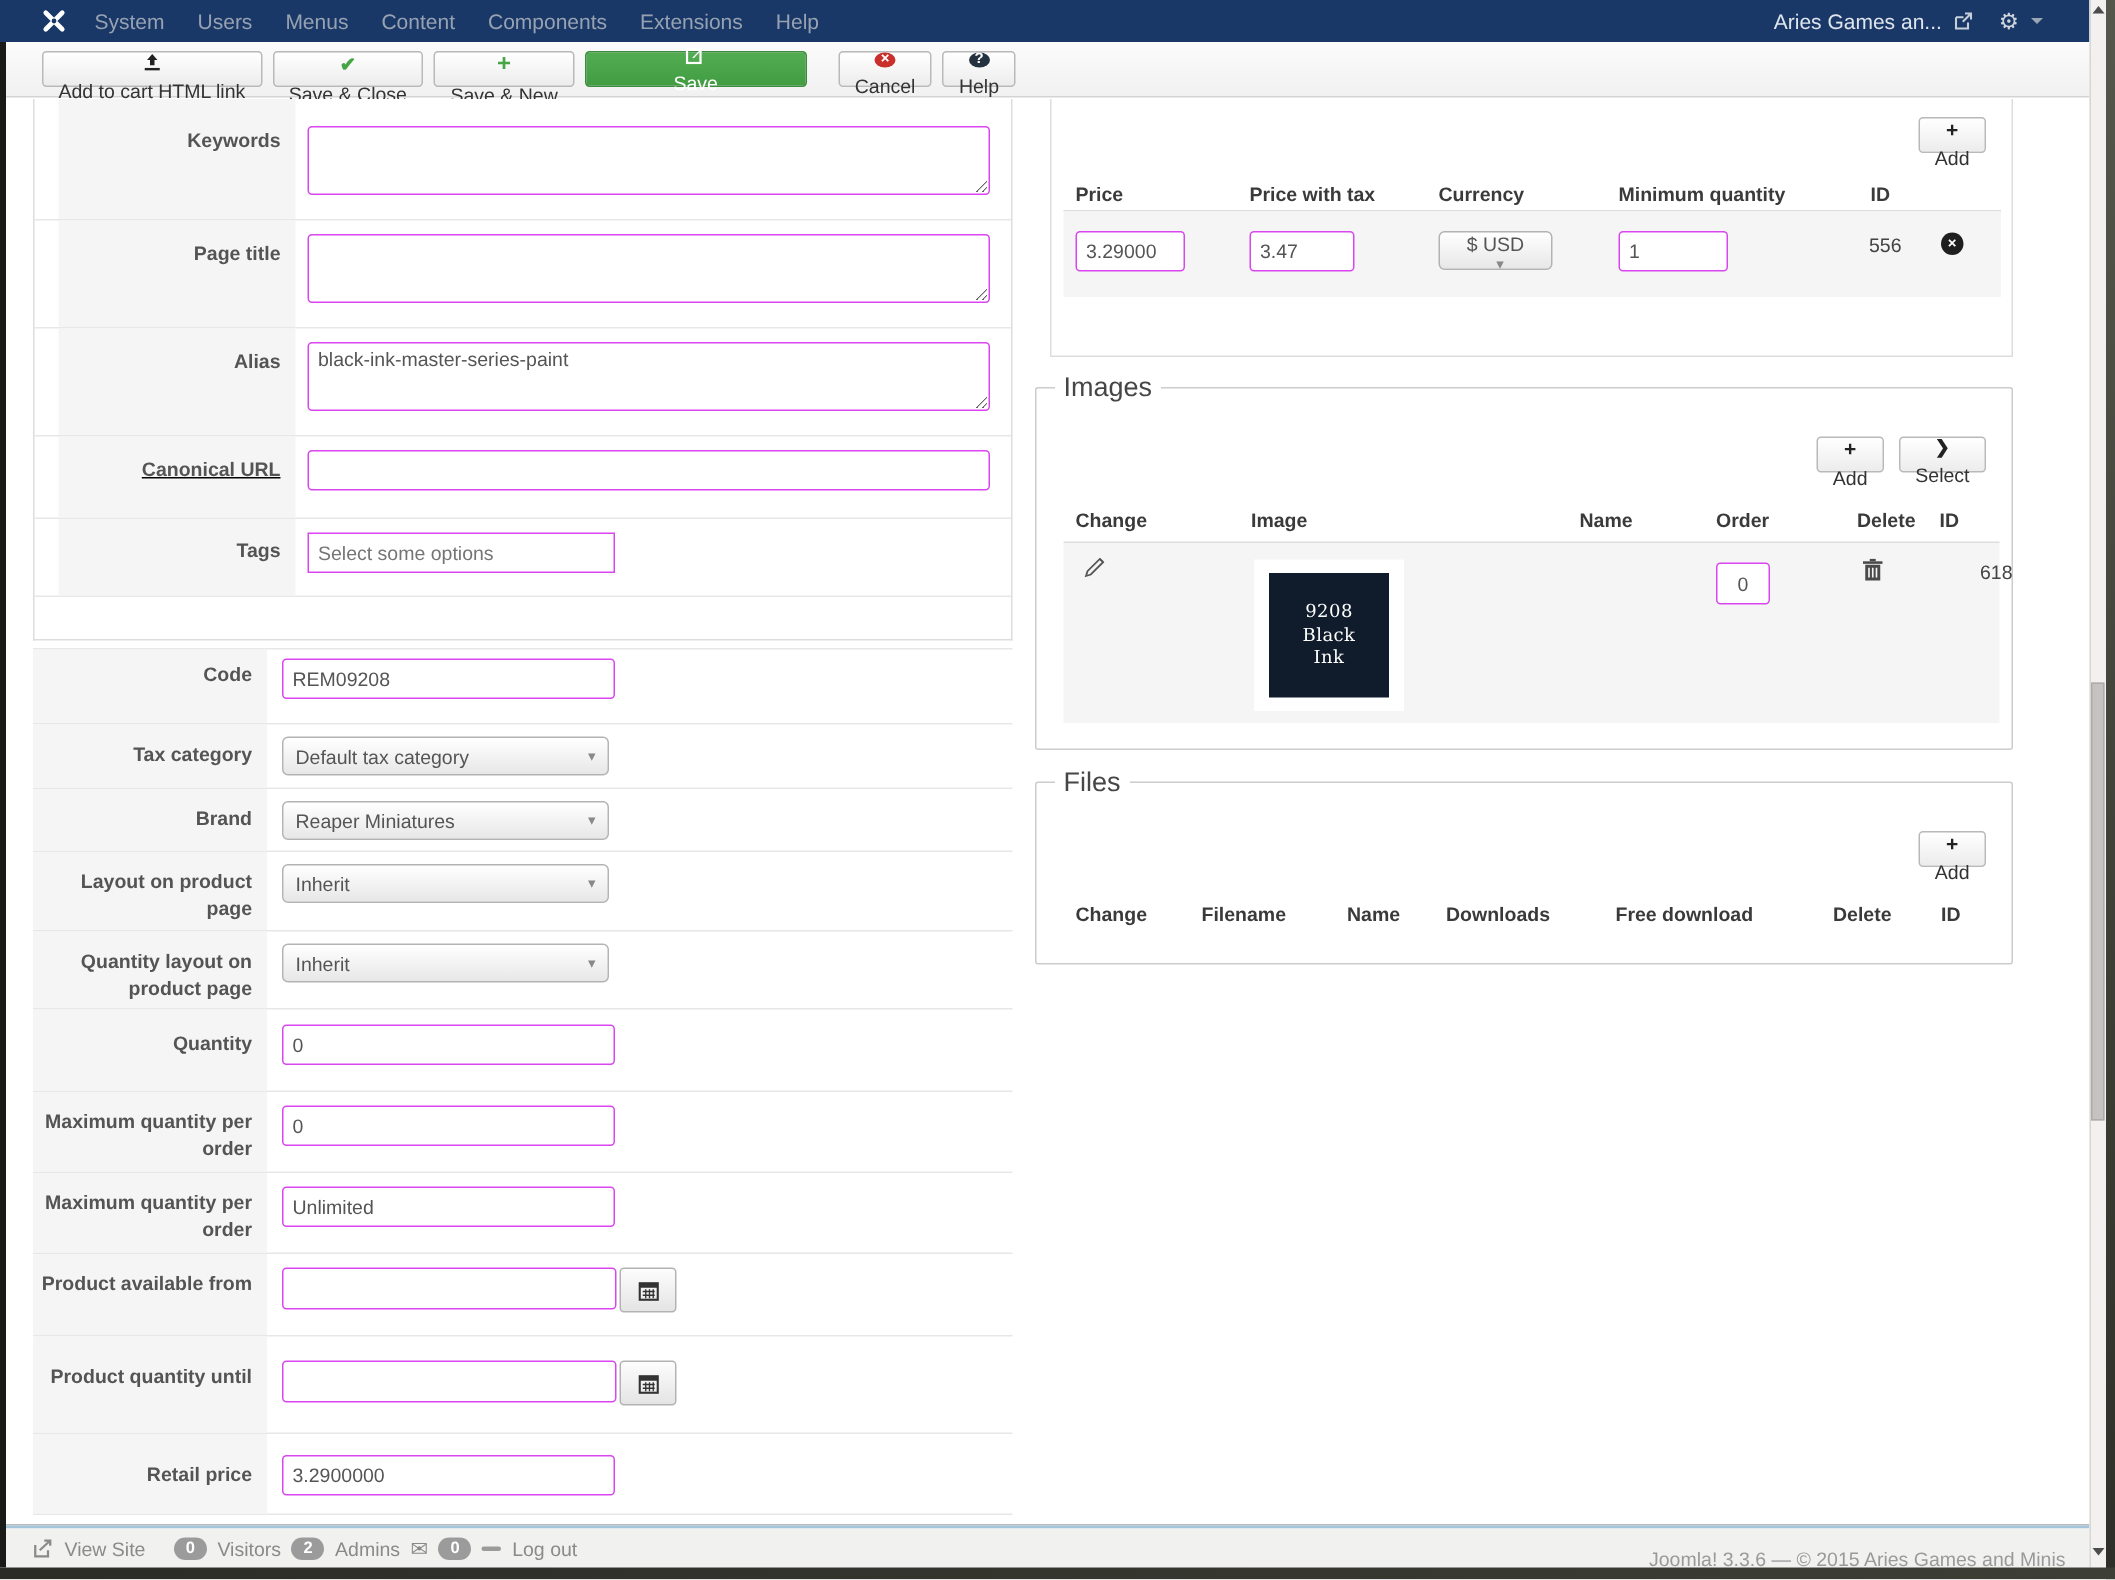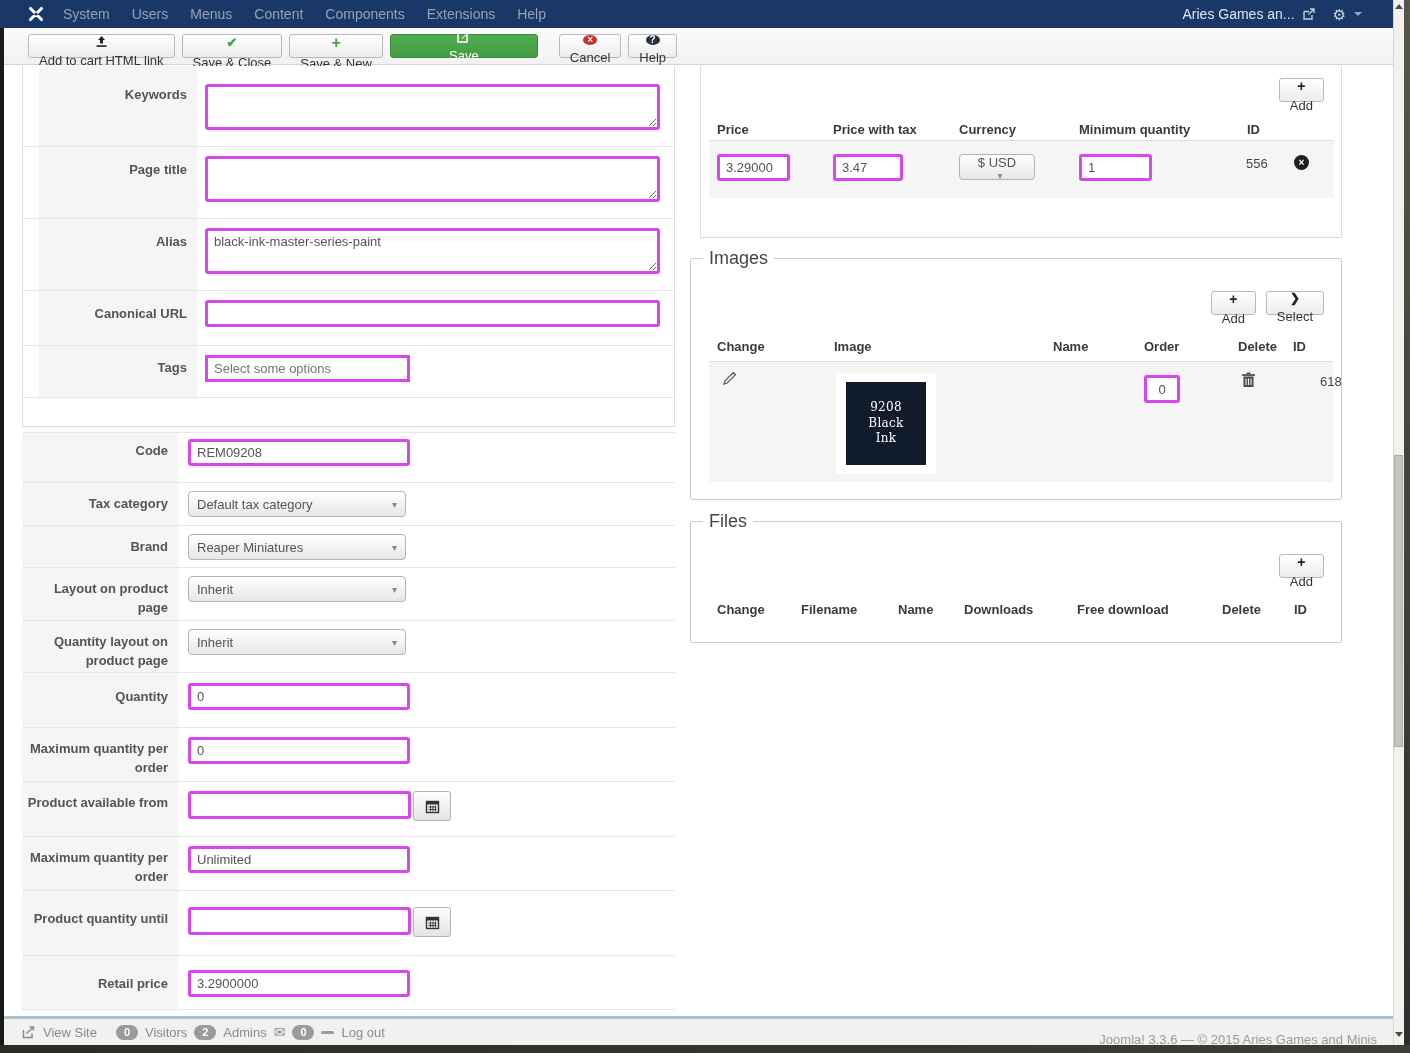--- a/index.html
+++ b/index.html
@@ -34,21 +34,21 @@
   .btn-green{background:linear-gradient(#52ac52,#429c42);border-color:#3c8b3c;color:#fff;width:148px;justify-content:center;}
   .ic-check{color:#46a546;font-weight:bold;font-size:13px;}
   .ic-plus-green{color:#46a546;font-weight:900;font-size:16px;line-height:1;}
   .ic-plus-dark{color:#222;font-weight:900;font-size:14px;line-height:1;}
   .ic-chev{color:#222;font-weight:900;font-size:12px;line-height:1;}
   .circle-ic{display:inline-flex;align-items:center;justify-content:center;width:14px;height:14px;border-radius:50%;color:#fff;font-size:10px;font-weight:bold;line-height:1;}
   .red{background:#c9302c;} .dark{background:#24313f;}
   .mlgap{margin-left:14px;}
 
   
-  .txt{border:3px solid #d946ef;border-radius:3px;font-family:"Liberation Sans",sans-serif;font-size:13px;color:#555;padding:3px 6px;box-sizing:border-box;background:#fff;}
+  .txt{border:1px solid #d946ef;border-radius:3px;font-family:"Liberation Sans",sans-serif;font-size:13px;color:#555;padding:3px 6px;box-sizing:border-box;background:#fff;}
   textarea.txt{resize:both;}
   .sel{display:inline-flex;align-items:center;justify-content:space-between;height:26px;padding:0 8px;box-sizing:border-box;
        background:linear-gradient(#ffffff,#e7e7e7);border:1px solid #b3b3b3;border-radius:4px;font-size:13px;color:#555;cursor:pointer;}
   .sel .caret{color:#888;font-size:10px;margin-left:6px;}
   .lbl{font-size:13px;font-weight:bold;color:#545454;line-height:1.35;}
   .thead{font-size:13px;font-weight:bold;color:#3a3a3a;position:absolute;white-space:nowrap;}
 
   
   .seo-panel{position:absolute;left:22px;top:66px;width:653px;height:361px;border:1px solid #ddd;border-top:none;box-sizing:border-box;background:#fff;}
   .frow{display:flex;border-bottom:1px solid #e7e7e7;box-sizing:border-box;}
@@ -169,21 +169,21 @@
       <div class="ccell" style="padding-top:18px;"><textarea class="txt" style="width: 455px; height: 46px;"></textarea></div>
     </div>
     <div class="frow" style="height:72px;">
       <div class="lcell"><span class="lbl">Page title</span></div>
       <div class="ccell"><textarea class="txt" style="width: 455px; height: 46px;"></textarea></div>
     </div>
     <div class="frow" style="height:72px;">
       <div class="lcell"><span class="lbl">Alias</span></div>
       <div class="ccell"><textarea class="txt" style="width: 455px; height: 46px;">black-ink-master-series-paint</textarea></div>
     </div>
-    <div class="frow" style="height:55px;">
+    <div class="frow" style="height:55px;text-decoration:underline;">
       <div class="lcell"><span class="lbl">Canonical URL</span></div>
       <div class="ccell"><input class="txt" style="width: 455px; height: 27px;" value=""></div>
     </div>
     <div class="frow" style="height:52px;">
       <div class="lcell" style="padding-top:12px;"><span class="lbl">Tags</span></div>
       <div class="ccell"><input class="txt" style="width: 205px; height: 27px; border-radius: 0px;" placeholder="Select some options"></div>
     </div>
   </div>
 
   <div class="prod-form">
@@ -219,39 +219,39 @@
             <span class="caret">▾</span>
           </div></div>
     </div>
     <div class="frow" style="height:55px;">
       <div class="lcell" style="padding-top:14px;"><span class="lbl">Quantity</span></div>
       <div class="ccell" style="padding-top:10px;"><input class="txt" style="width: 222px; height: 27px;" value="0"></div>
     </div>
     <div class="frow" style="height:54px;">
       <div class="lcell"><span class="lbl">Maximum quantity per order</span></div>
       <div class="ccell" style="padding-top:9px;"><input class="txt" style="width: 222px; height: 27px;" value="0"></div>
+    </div>
+    <div class="frow" style="height:54px;">
+      <div class="lcell"><span class="lbl">Maximum quantity per order</span></div>
+      <div class="ccell" style="padding-top:9px;"><input class="txt" style="width: 222px; height: 27px;" value="Unlimited"></div>
     </div>
     <div class="frow" style="height:55px;">
       <div class="lcell"><span class="lbl">Product available from</span></div>
       <div class="ccell" style="padding-top:9px;display:flex;align-items:flex-start;">
         <input class="txt" style="width: 223px; height: 28px;" value="">
         <button class="cal-btn">
             <span>
               <svg width="15" height="15" viewBox="0 0 15 15">
                 <rect x="1.5" y="2.5" width="12" height="11" fill="none" stroke="#333" stroke-width="1.4"></rect>
                 <rect x="1.5" y="2.5" width="12" height="3" fill="#333"></rect>
                 <path d="M3.5 8 H11.5 M3.5 10.5 H11.5 M5.5 6.5 V12.5 M8 6.5 V12.5 M10.5 6.5 V12.5" stroke="#333" stroke-width="0.9"></path>
               </svg>
             </span>
           </button>
       </div>
-    </div>
-    <div class="frow" style="height:54px;">
-      <div class="lcell"><span class="lbl">Maximum quantity per order</span></div>
-      <div class="ccell" style="padding-top:9px;"><input class="txt" style="width: 222px; height: 27px;" value="Unlimited"></div>
     </div>
     <div class="frow" style="height:65px;">
       <div class="lcell" style="padding-top:18px;"><span class="lbl">Product quantity until</span></div>
       <div class="ccell" style="padding-top:16px;display:flex;align-items:flex-start;">
         <input class="txt" style="width: 223px; height: 28px;" value="">
         <button class="cal-btn">
             <span>
               <svg width="15" height="15" viewBox="0 0 15 15">
                 <rect x="1.5" y="2.5" width="12" height="11" fill="none" stroke="#333" stroke-width="1.4"></rect>
                 <rect x="1.5" y="2.5" width="12" height="3" fill="#333"></rect>

